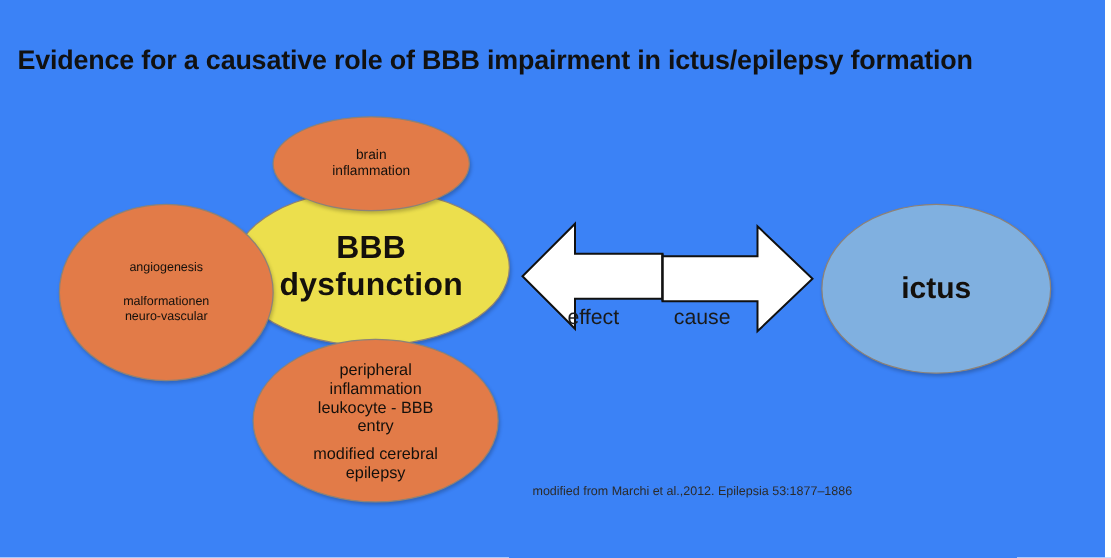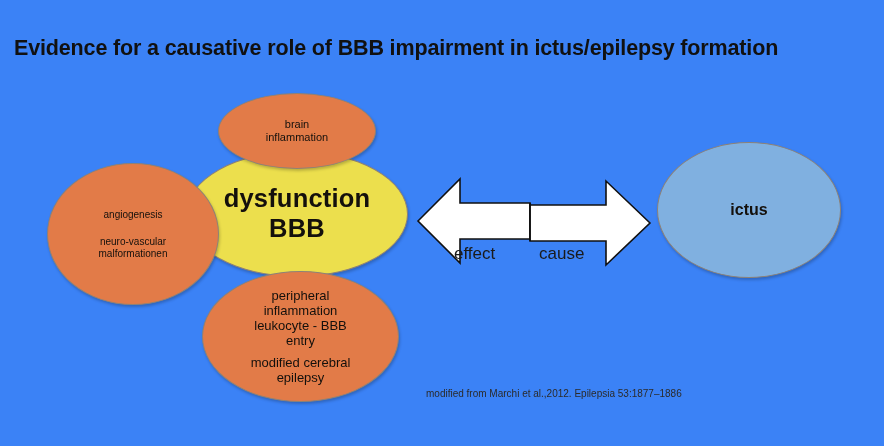--- a/index.html
+++ b/index.html
@@ -83,23 +83,23 @@
     left: 186px; top: 151px;
     width: 222px; height: 126px;
     font-size: 25.5px;
     font-weight: bold;
     z-index: 3;
     letter-spacing: 0.2px;
   }
 
   
   #ell-blue {
-    left: 657px; top: 142px;
+    left: 657px; top: 163px;
     width: 184px; height: 136px;
-    font-size: 16px;
+    font-size: 24px;
     font-weight: bold;
     z-index: 4;
   }
   #ell-blue .line { line-height: 1.18; }
 
   
   #arrow-group {
     position: absolute;
     left: 414px;
     top: 163px;
@@ -132,29 +132,29 @@
   }
 </style>
 </head>
 <body>
 
 <div id="slide">
 
   <div id="title">Evidence for a causative role of BBB impairment in ictus/epilepsy formation</div>
 
   <div class="ellipse yellow" id="ell-center">
+    <span class="line">BBB</span>
     <span class="line">dysfunction</span>
-    <span class="line">BBB</span>
   </div>
 
   <div class="ellipse orange" id="ell-left">
     <span class="line">angiogenesis</span>
     <span class="gap"></span>
+    <span class="line">malformationen</span>
     <span class="line">neuro-vascular</span>
-    <span class="line">malformationen</span>
   </div>
 
   <div class="ellipse orange" id="ell-top">
     <span class="line">brain</span>
     <span class="line">inflammation</span>
   </div>
 
   <div class="ellipse orange" id="ell-bottom">
     <span class="line">peripheral</span>
     <span class="line">inflammation</span>

